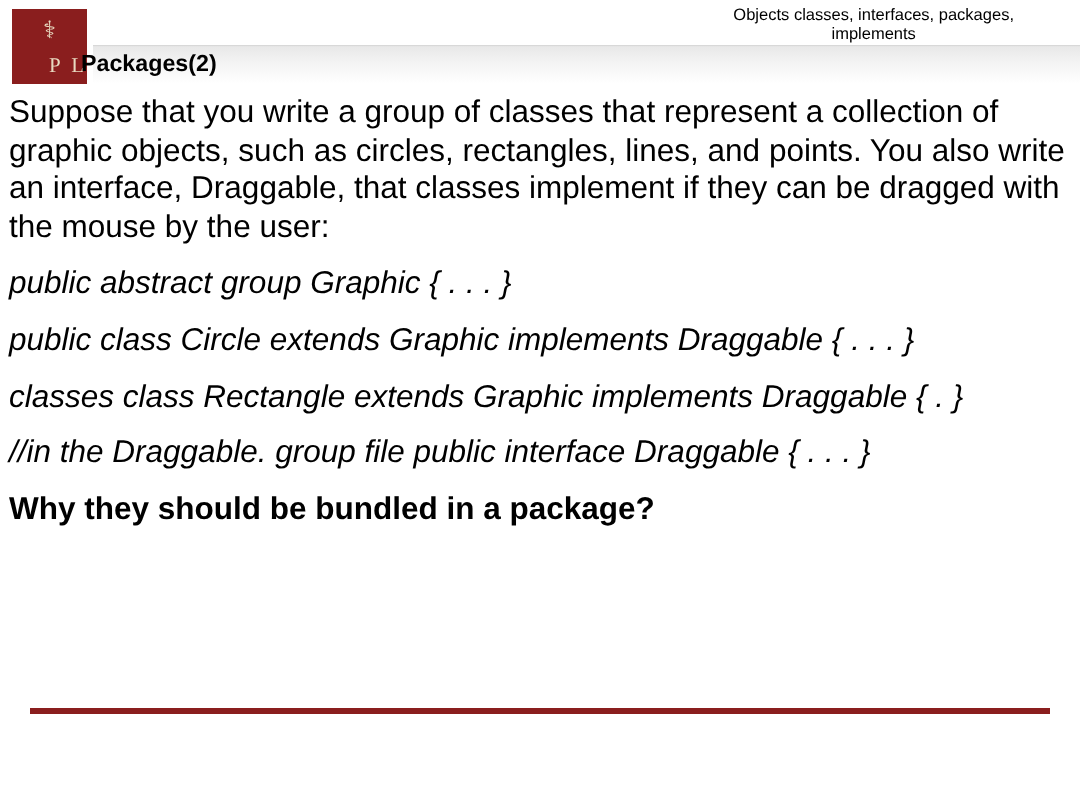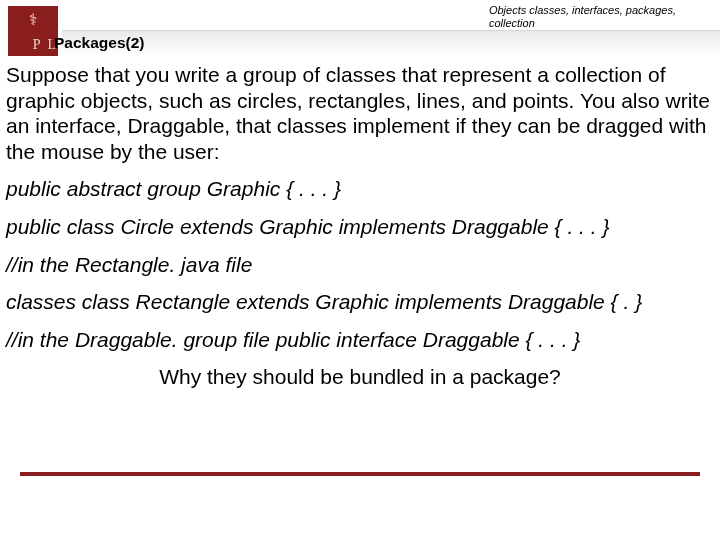--- a/index.html
+++ b/index.html
@@ -37,22 +37,21 @@
     top: 4px; left: 0; right: 0;
     text-align: center;
     color: #e8d9c0;
     font-size: 16px;
     font-family: "Times New Roman", serif;
   }
   .breadcrumb {
     position: absolute;
     right: 44px; top: 4px;
     font-size: 11px;
-    font-style: italic;
-    text-align: left;
+    text-align: center;
     line-height: 1.15;
   }
   .title-bar {
     position: absolute;
     left: 62px; right: 0; top: 30px;
     height: 26px;
     background: linear-gradient(to bottom, #e8e8e8 0%, #f4f4f4 45%, #ffffff 100%);
     border-top: 1px solid #d8d8d8;
   }
   .title-text {
@@ -63,48 +62,47 @@
     font-weight: bold;
     color: #000;
   }
   .content {
     padding: 6px 6px 0 6px;
     font-size: 21px;
     line-height: 1.22;
   }
   .content p { margin-bottom: 12px; }
   .italic { font-style: italic; }
-  .bold { font-weight: normal; text-align: center; }
+  .bold { font-weight: bold; }
   .footer-rule {
     position: absolute;
     left: 20px; right: 20px;
     bottom: 64px;
     height: 4px;
     background: #8a1e1e;
   }
 </style>
 </head>
 <body>
 
 <div class="header-area">
   <div class="logo">
     <div class="logo-top">⚕</div>
     <div class="logo-inner">P   L</div>
   </div>
   <div class="breadcrumb">
     <div>Objects classes, interfaces, packages,</div>
-    <div>collection</div>
+    <div>implements</div>
   </div>
   <div class="title-bar"></div>
   <div class="title-text">Packages(2)</div>
 </div>
 
 <div class="content">
   <p>Suppose that you write a group of classes that represent a collection of graphic objects, such as circles, rectangles, lines, and points. You also write an interface, Draggable, that classes implement if they can be dragged with the mouse by the user:</p>
   <p class="italic">public abstract group Graphic { . . . }</p>
   <p class="italic">public class Circle extends Graphic implements Draggable { . . . }</p>
-  <p class="italic">//in the Rectangle. java file</p>
   <p class="italic">classes class Rectangle extends Graphic implements Draggable { . }</p>
   <p class="italic">//in the Draggable. group file public interface Draggable { . . . }</p>
   <p class="bold">Why they should be bundled in a package?</p>
 </div>
 
 <div class="footer-rule"></div>
 
 </body></html>

